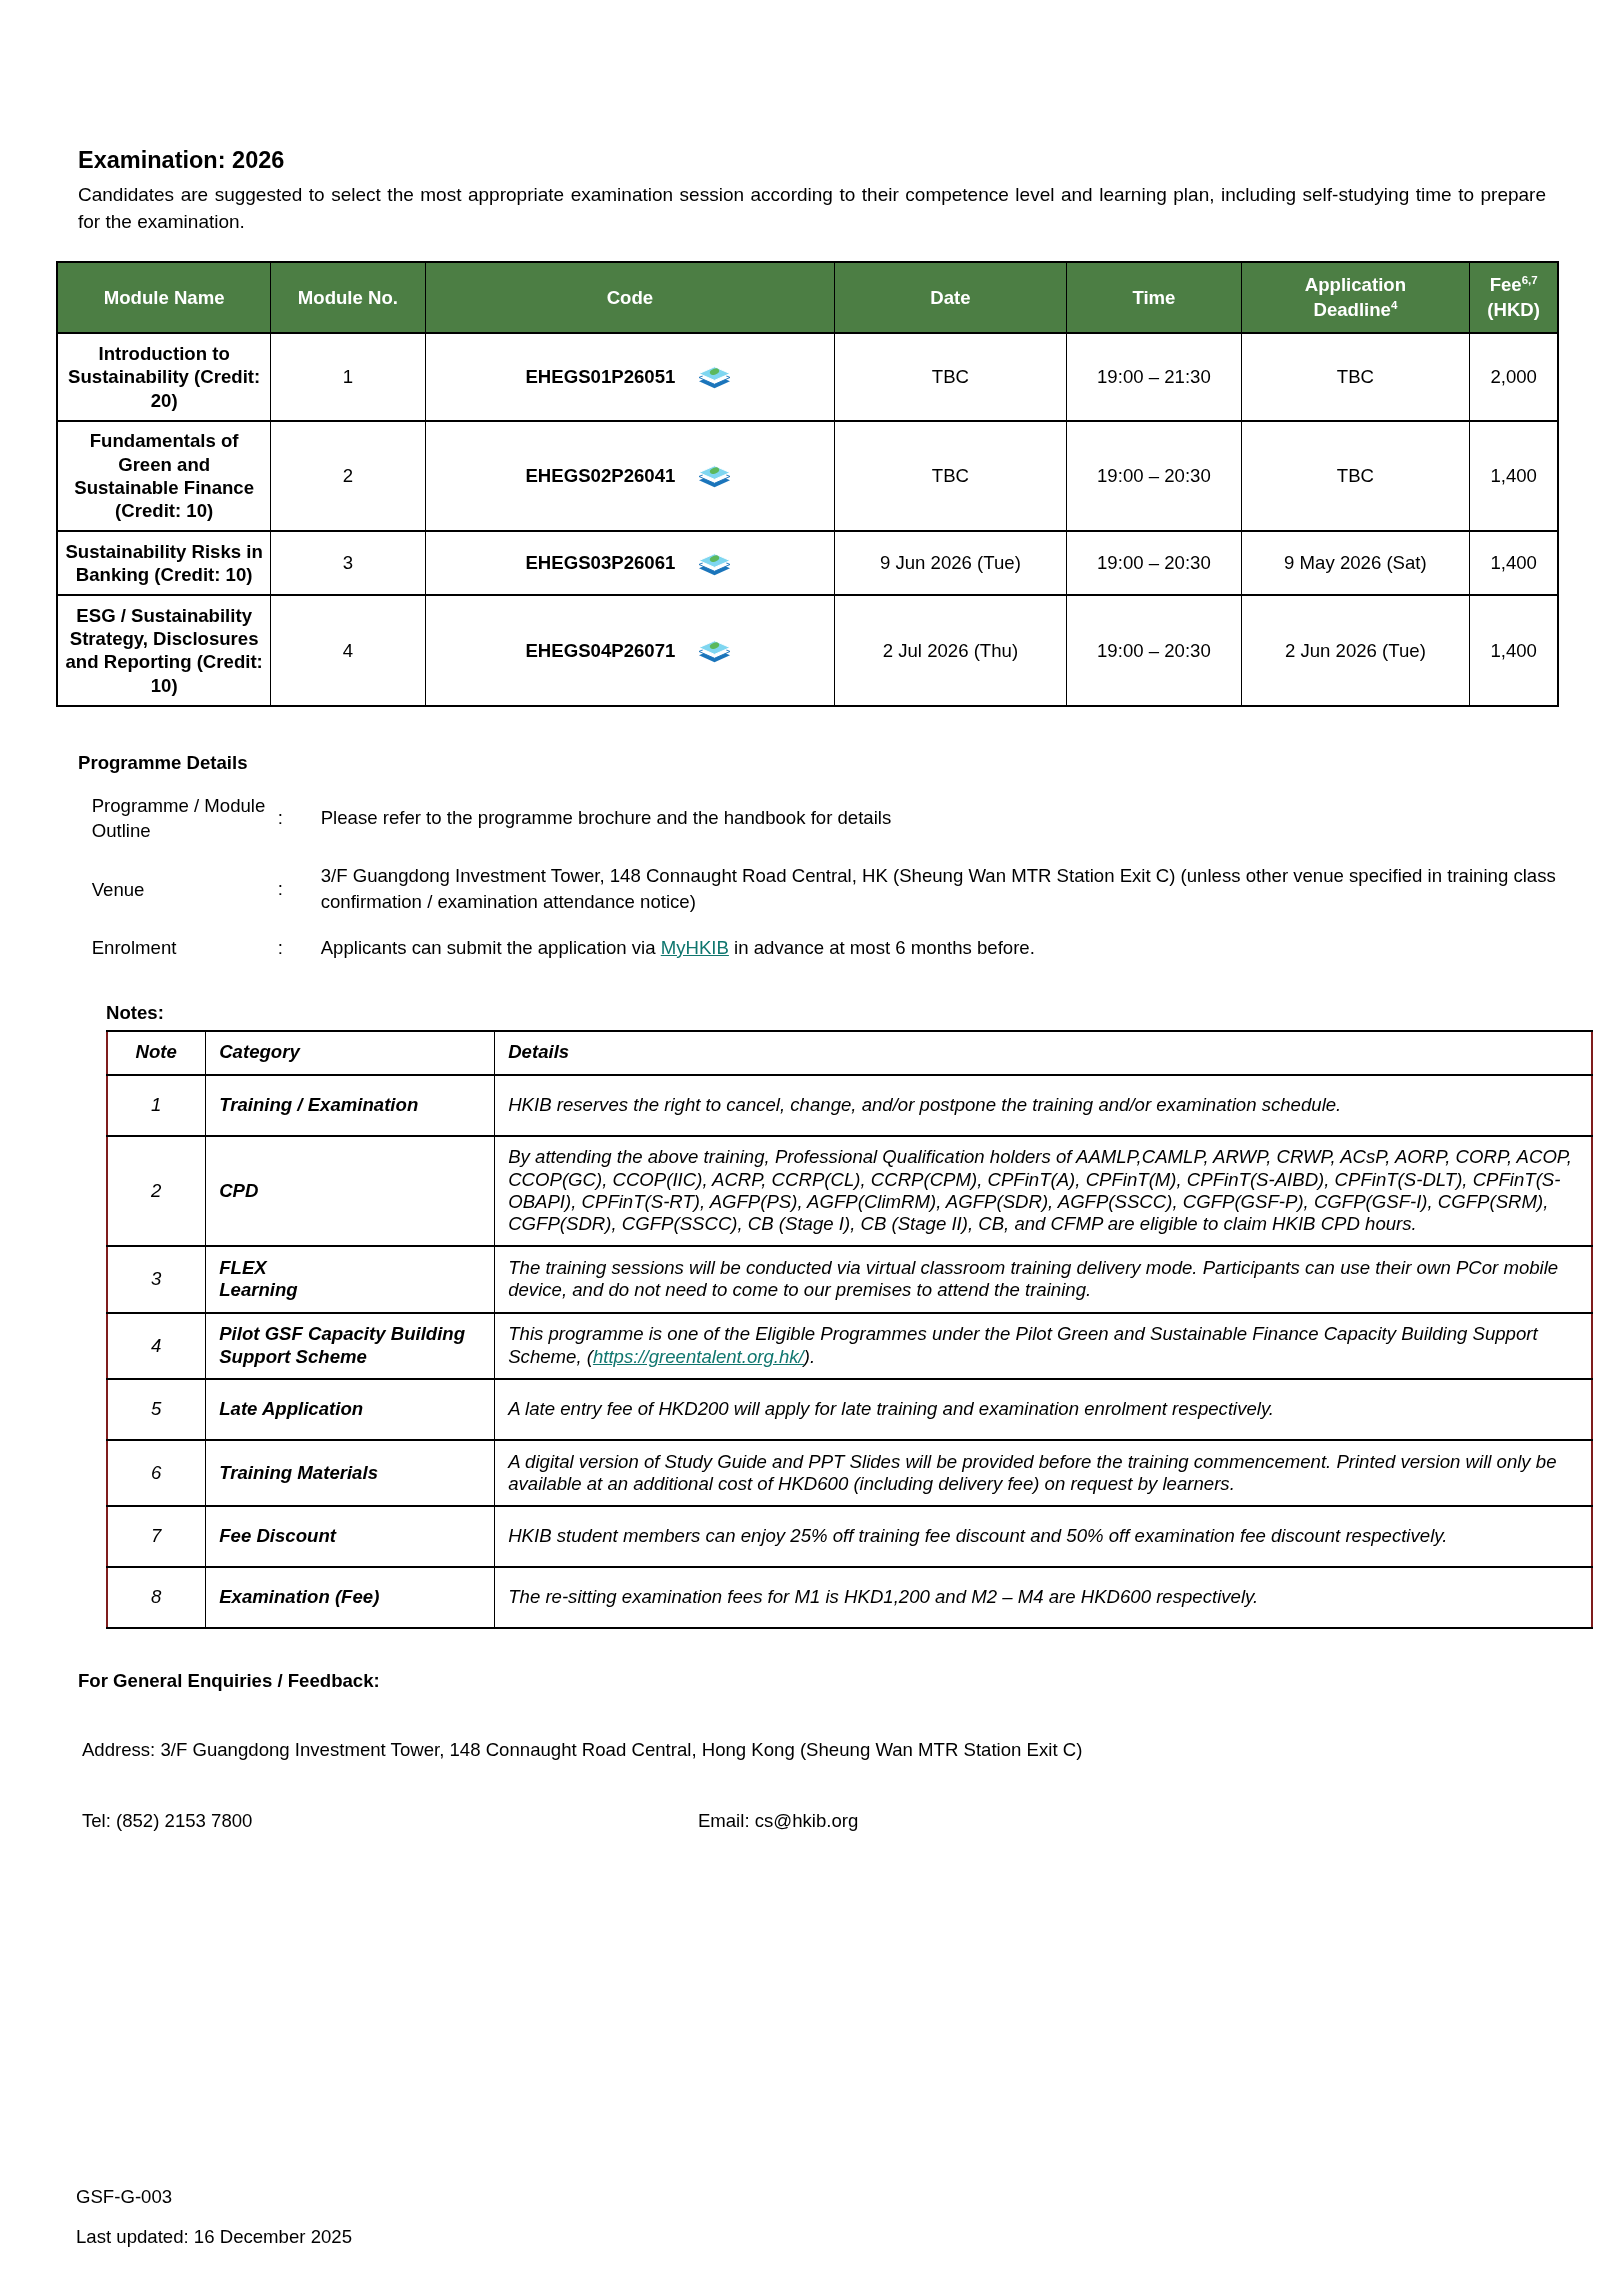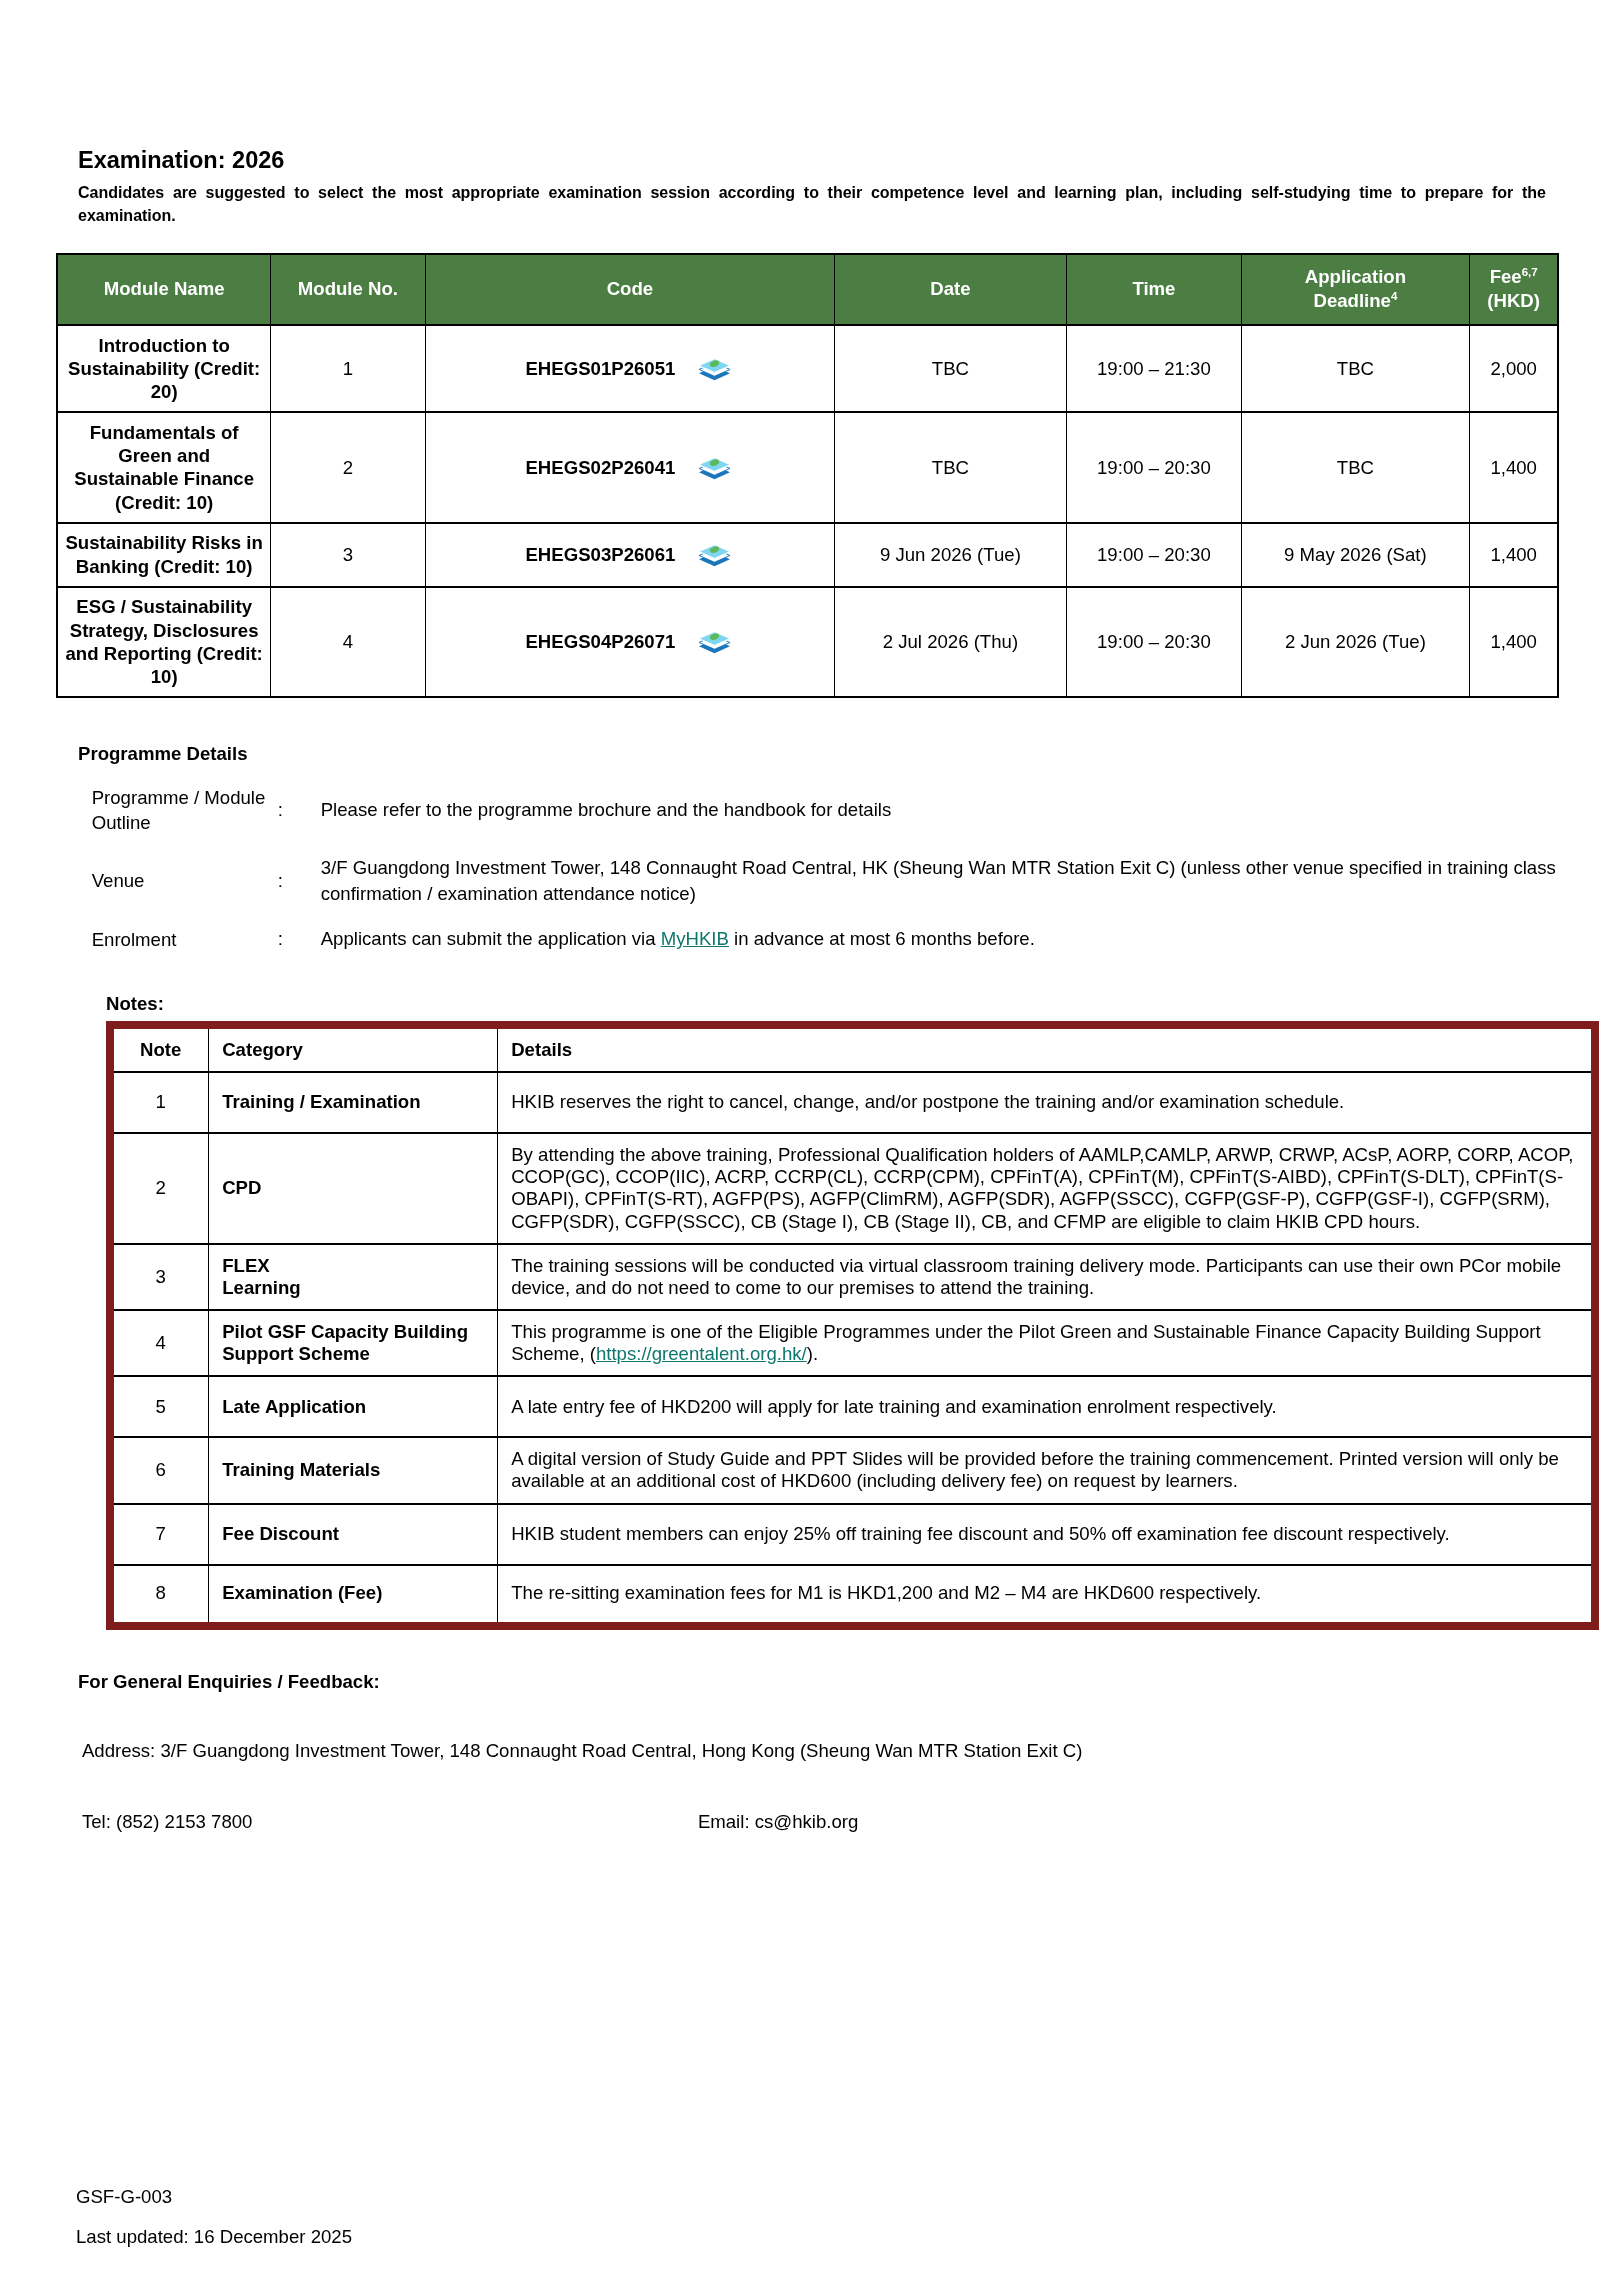--- a/index.html
+++ b/index.html
@@ -5,21 +5,21 @@
   * { box-sizing: border-box; }
   html,body { margin:0; padding:0; }
   body {
     width:1623px; height:2295px; background:#ffffff; color:#000;
     font-family:"Liberation Sans", sans-serif; font-size:18.6px;
     overflow:hidden; position:relative;
   }
   .page { padding:147px 59px 0 78px; }
 
   .doc-title { font-size:23.5px; font-weight:bold; margin:0 0 7.8px 0; }
-  .intro { font-size:16px; line-height:1.42; text-align:justify; margin:0 0 25.5px 0; width:1468px;font-weight:bold; }
+  .intro { font-size:19px; line-height:1.42; text-align:justify; margin:0 0 25.5px 0; width:1468px; }
 
   
   table { border-collapse:collapse; table-layout:fixed; }
   .exam-table { width:1502px; margin-left:-21.6px; }
   .exam-table th, .exam-table td {
     border-left:1px solid #000; border-right:1px solid #000;
     border-top:2px solid #000; border-bottom:2px solid #000;
     padding:7.8px 5.9px; text-align:center; vertical-align:middle; line-height:1.25;
   }
   .exam-table { border:2px solid #000; }
@@ -43,21 +43,21 @@
   .prog-row { display:flex; align-items:center; margin-top:19.6px; padding-left:13.7px; }
   .prog-label { width:186px; flex:0 0 186px; line-height:1.35; }
   .prog-colon { width:43px; flex:0 0 43px; text-align:left; }
   .prog-value { flex:1; line-height:1.4; }
 
   a.link { color:#0f766e; text-decoration:underline; cursor:pointer; }
 
   
   .notes-section { margin-top:41px;padding-left:28px; }
   .notes-table { width:1485px; margin-top:5.9px; }
-  .notes-table { border:8px solid #7f1d1d; }
+  .notes-table { border:2px solid #7f1d1d;font-style:italic; }
   .notes-table th, .notes-table td {
     border-left:1px solid #000; border-right:1px solid #000;
     border-top:2px solid #000; border-bottom:2px solid #000;
     vertical-align:middle; line-height:1.2; padding:9.8px 13.7px;
   }
   .notes-table th { font-weight:bold; text-align:left; height:43px; }
   .notes-table th.col-note, .notes-table td.col-note { text-align:center; }
   .notes-table td { height:61px; }
   .cell-category { font-weight:bold; white-space:pre-line; }
 

